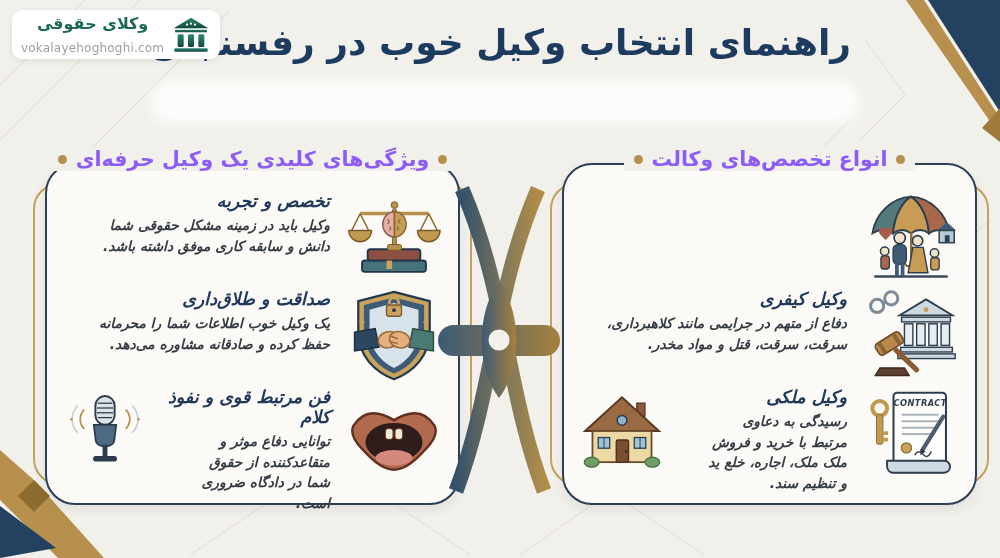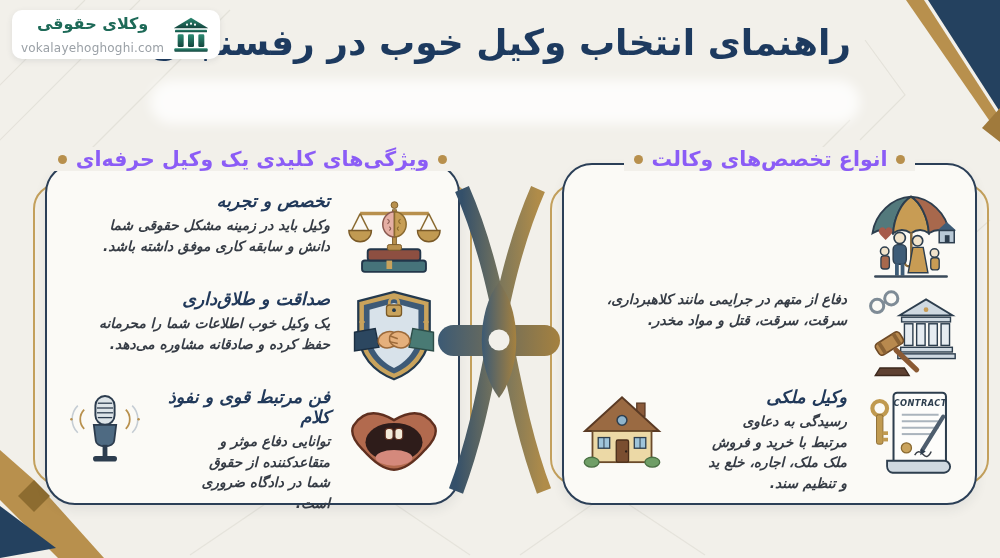--- a/index.html
+++ b/index.html
@@ -190,20 +190,21 @@
           <g transform="rotate(-32 27 58)">
             <rect x="12" y="51" width="30" height="14" rx="4" fill="#b8894e" stroke="#6e4a26" stroke-width="1.8"></rect>
             <rect x="16" y="51" width="4" height="14" fill="#8a6234"></rect>
               <rect x="34" y="51" width="4" height="14" fill="#8a6234"></rect>
           </g>
           <line x1="34" y1="65" x2="56" y2="86" stroke="#8a5a34" stroke-width="5.5" stroke-linecap="round"></line>
           <path d="M12,92 h36 l-5,-8 h-26 Z" fill="#5f4132" stroke="#3c281d" stroke-width="1.5"></path>
         </svg>
       </div>
       <div class="txt">
+        <div class="item-title">وکیل کیفری</div>
         <div class="item-desc">دفاع از متهم در جرایمی مانند کلاهبرداری، سرقت، سرقت، قتل و مواد مخدر.</div>
       </div>
     </div>
 
     <div class="item">
       <div class="icon-main">
         <svg width="92" height="96" viewBox="0 0 100 100">
           <circle cx="16" cy="21" r="8" fill="none" stroke="#c09a50" stroke-width="4.5"></circle>
           <rect x="12.5" y="28" width="7" height="32" rx="2" fill="#c09a50" stroke="#8a6a30" stroke-width="1"></rect>
           <rect x="19" y="46" width="6" height="4" fill="#c09a50"></rect>

